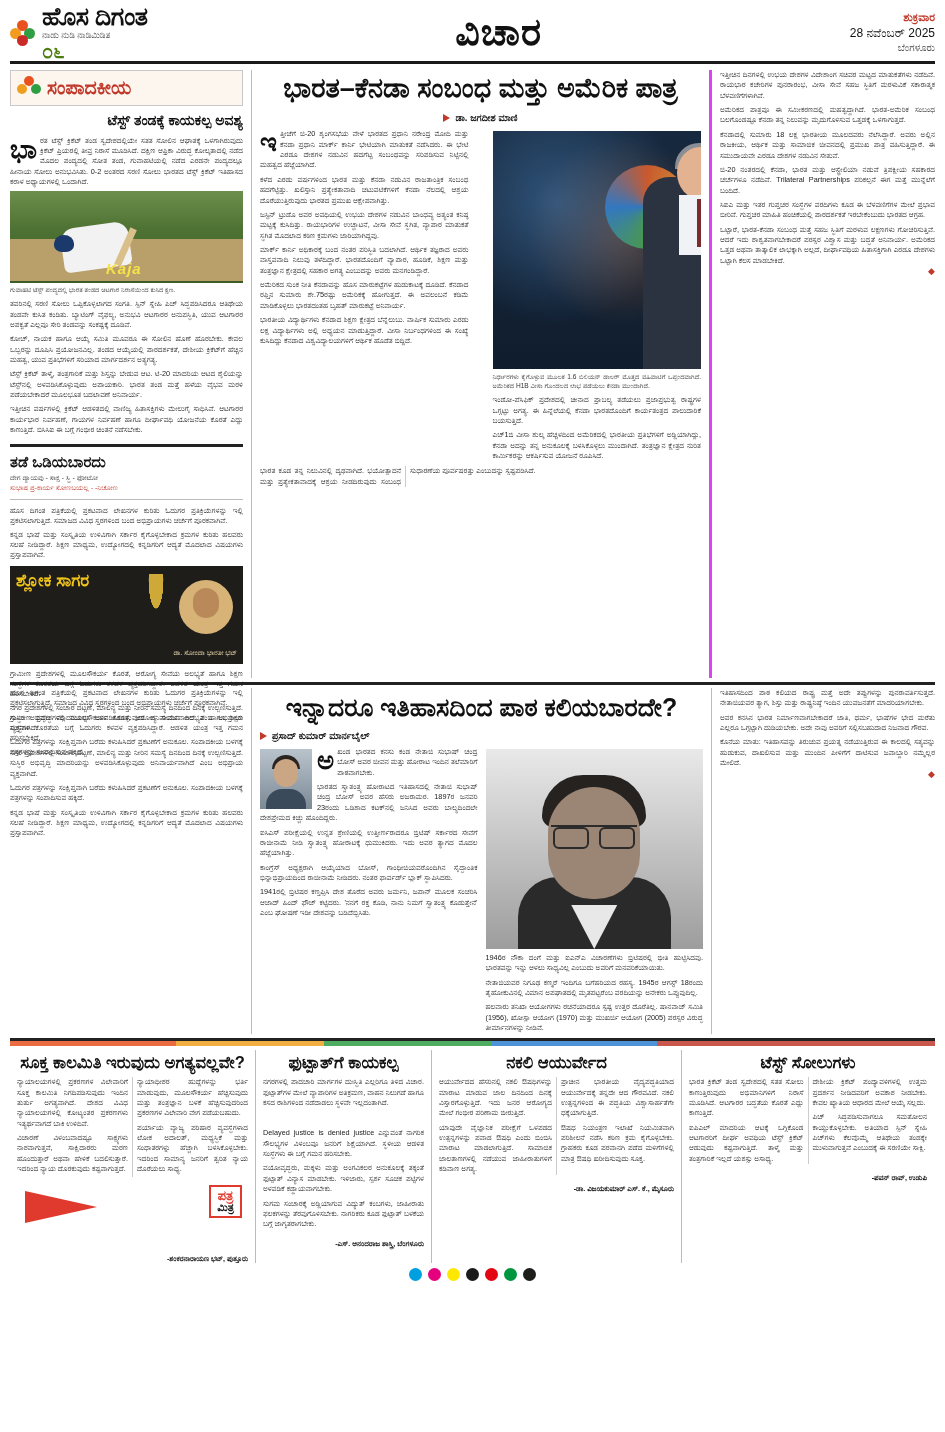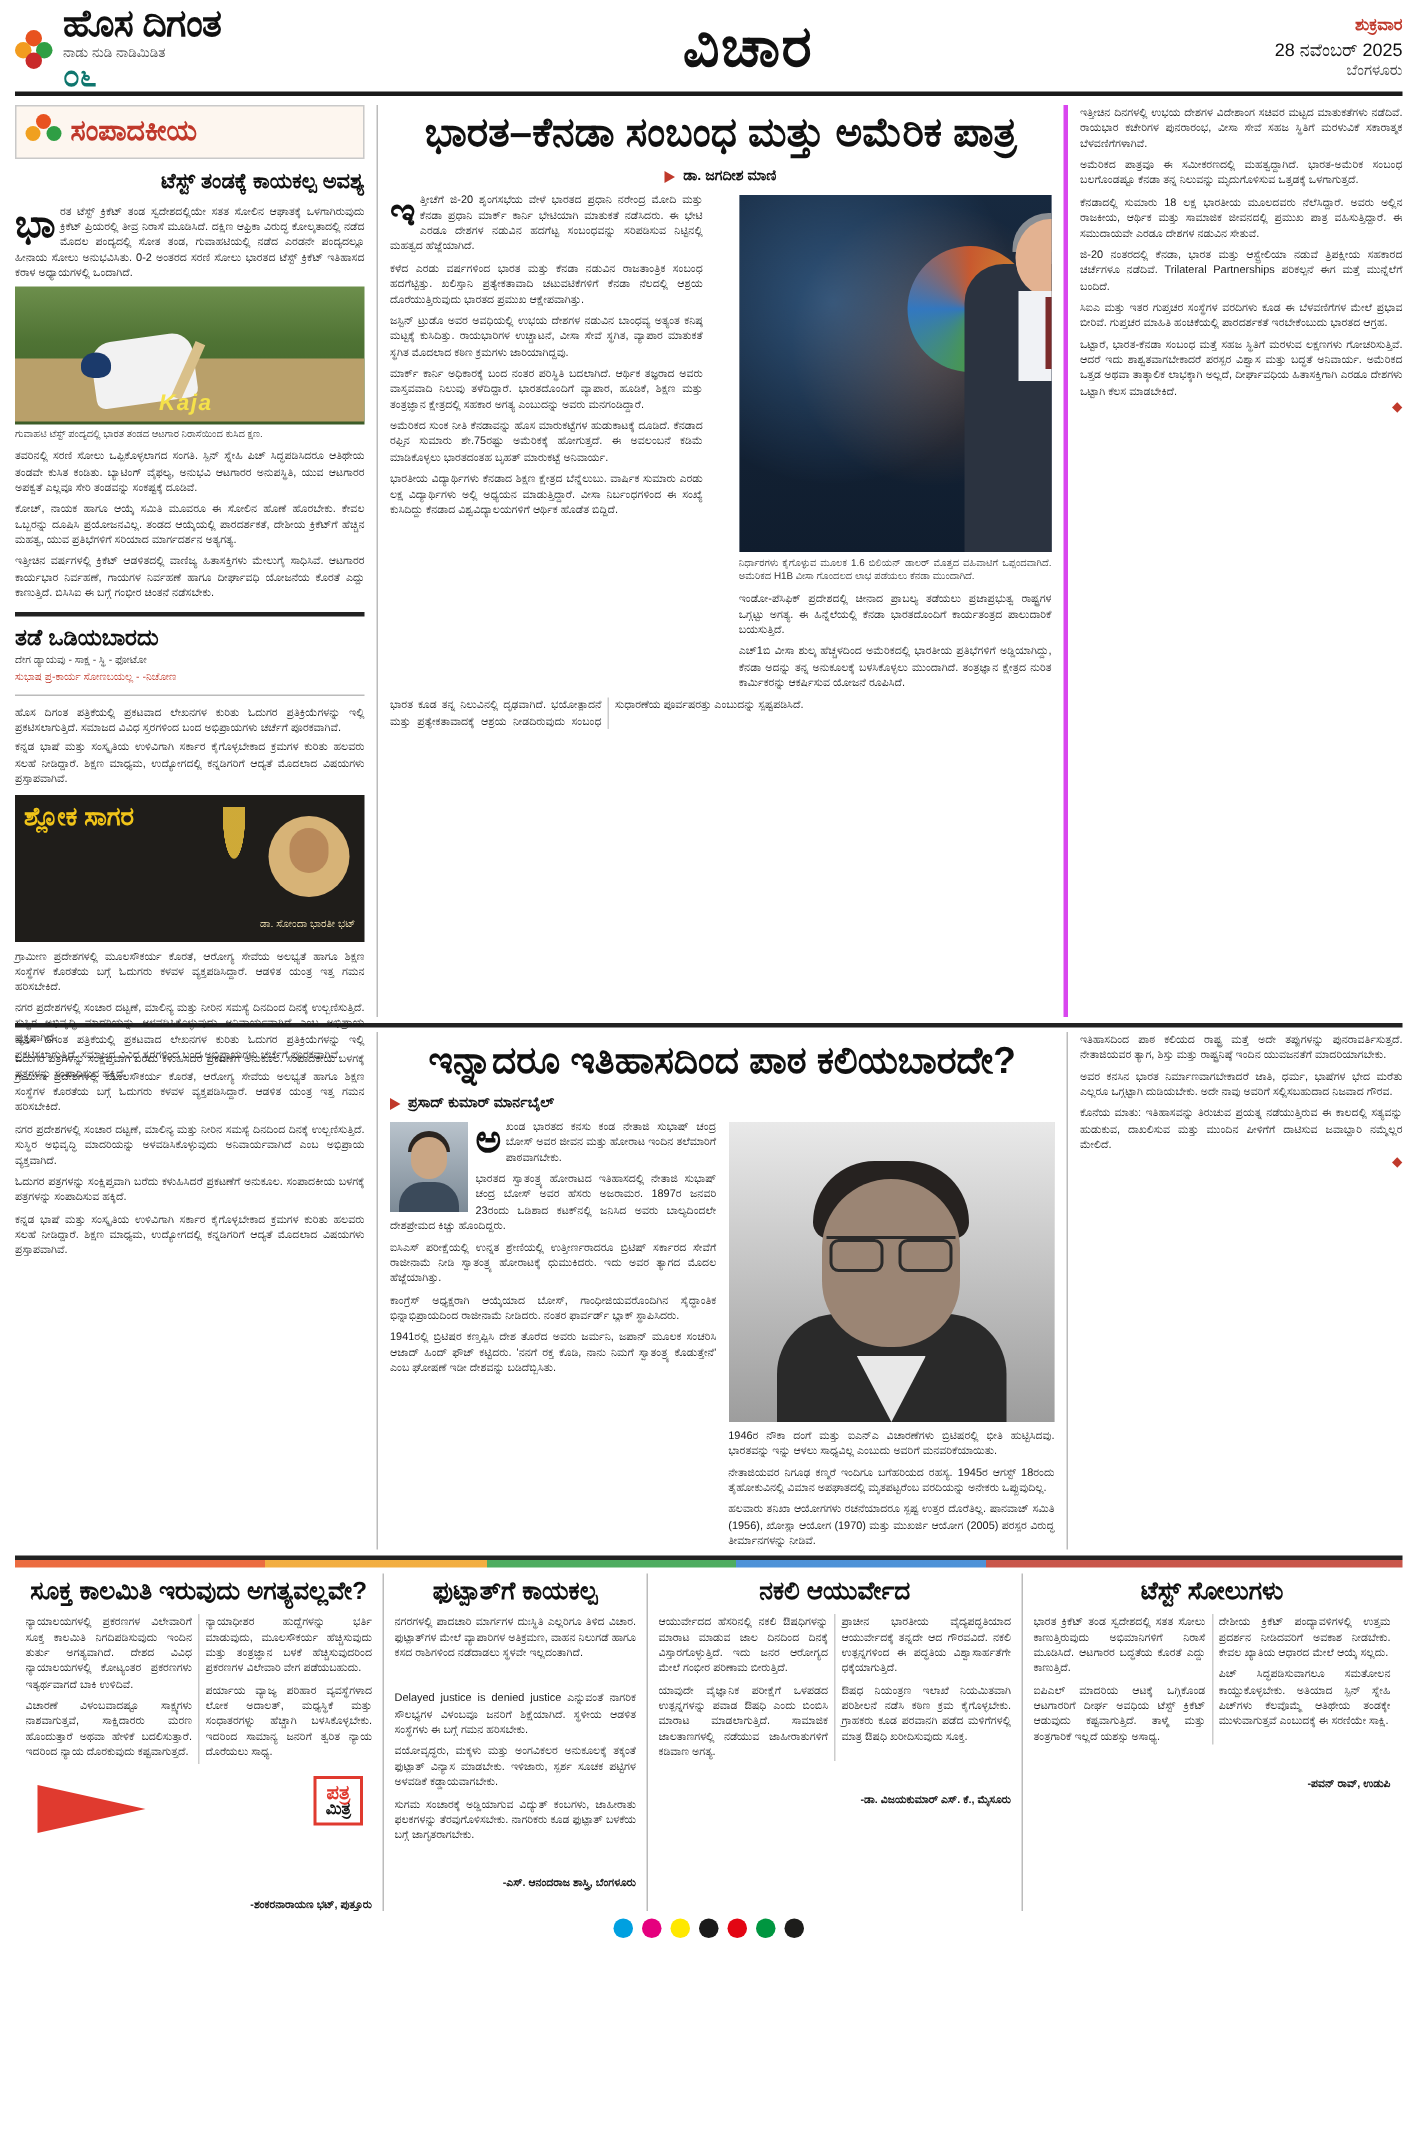--- a/index.html
+++ b/index.html
@@ -29,21 +29,21 @@
   .lf1{ background:#e8521f; left:7px; top:0; }
   .lf2{ background:#f29c1f; left:0; top:8px; }
   .lf3{ background:#2f9e44; left:14px; top:8px; }
   .lf4{ background:#c92a2a; left:7px; top:15px; }
   .logo-text { line-height:1; }
   .logo-main {
     font-size: 25px; font-weight:bold; color:#111; letter-spacing:-0.5px;
     font-family:"Liberation Sans", sans-serif;
   }
   .logo-sub { font-size:9px; color:#444; margin-top:2px; }
-  .logo-edition { font-size:20px; font-weight:bold; color:#0f766e; margin-top:1px;}
+  .logo-edition { font-size:20px; font-weight:bold; color:#4d7c0f; margin-top:1px;}
   .page-title-main {
     font-size: 38px; font-weight: bold; letter-spacing: 1px;
     color:#111; flex:1; text-align:center;
   }
   .date-box { text-align:right; line-height:1.35; }
   .date-day { color:#c0392b; font-weight:bold; font-size:11px; }
   .date-full { font-size:12px; color:#111; }
   .date-place { font-size:10px; color:#444; }
 
   
@@ -142,21 +142,21 @@
   .ad-box .circ .hd{position:absolute;left:14px;top:8px;width:26px;height:30px;border-radius:13px;background:#b9895a;}
   .ad-box .nmr{position:absolute;right:6px;bottom:6px;font-size:7px;color:#f7e7b8;text-align:right;line-height:1.3;}
 
   
   .bottom-area{ margin-top:4px; }
   .bottom-grid{ display:flex; }
   .bcol{ padding:0 7px; border-right:1px solid #bbb; }
   .bcol:last-child{ border-right:none; }
   .bw1{width:246px;} .bw2{width:176px;} .bw3{width:250px;} .bw4{width:252px;}
   .bhead{ font-size:16.5px; font-weight:bold; text-align:center; margin:3px 0 5px; line-height:1.2;}
-  .sign{ font-size:7.2px; font-weight:bold; text-align:right; margin-top:21px;}
+  .sign{ font-size:7.2px; font-weight:bold; text-align:right; margin-top:9px;}
 
   .paper-plane{position:relative;height:64px;margin:4px 0;}
   .paper-plane .pl{position:absolute;left:8px;top:10px;width:0;height:0;border-left:72px solid #e03a2f;border-top:16px solid transparent;border-bottom:16px solid transparent;}
   .paper-plane .box{position:absolute;right:6px;top:4px;border:2px solid #e03a2f;padding:2px 6px;text-align:center;line-height:1.05;}
   .paper-plane .box .t1{font-size:13px;font-weight:bold;color:#e03a2f;}
   .paper-plane .box .t2{font-size:11px;font-weight:bold;color:#111;}
 
   .cmyk{ display:flex; gap:0; justify-content:center; margin-top:5px; }
   .cmyk i{ display:block; width:13px; height:13px; border-radius:50%; margin:0 3px; }
 
@@ -210,20 +210,21 @@
         <div class="pitch"></div>
         <div class="player"></div>
         <div class="helmet"></div>
         <div class="bat"></div>
         <div class="brand">Kaja</div>
       </div>
       <div class="cap">ಗುವಾಹಟಿ ಟೆಸ್ಟ್ ಪಂದ್ಯದಲ್ಲಿ ಭಾರತ ತಂಡದ ಆಟಗಾರ ನಿರಾಸೆಯಿಂದ ಕುಸಿದ ಕ್ಷಣ.</div>
 
       <div class="body-text" style="margin-top:4px">ತವರಿನಲ್ಲಿ ಸರಣಿ ಸೋಲು ಒಪ್ಪಿಕೊಳ್ಳಲಾಗದ ಸಂಗತಿ. ಸ್ಪಿನ್ ಸ್ನೇಹಿ ಪಿಚ್ ಸಿದ್ಧಪಡಿಸಿದರೂ ಆತಿಥೇಯ ತಂಡವೇ ಕುಸಿತ ಕಂಡಿತು. ಬ್ಯಾಟಿಂಗ್ ವೈಫಲ್ಯ, ಅನುಭವಿ ಆಟಗಾರರ ಅನುಪಸ್ಥಿತಿ, ಯುವ ಆಟಗಾರರ ಅಪಕ್ವತೆ ಎಲ್ಲವೂ ಸೇರಿ ತಂಡವನ್ನು ಸಂಕಷ್ಟಕ್ಕೆ ದೂಡಿವೆ.</div>
       <div class="body-text" style="margin-top:4px">ಕೋಚ್, ನಾಯಕ ಹಾಗೂ ಆಯ್ಕೆ ಸಮಿತಿ ಮೂವರೂ ಈ ಸೋಲಿನ ಹೊಣೆ ಹೊರಬೇಕು. ಕೇವಲ ಒಬ್ಬರನ್ನು ದೂಷಿಸಿ ಪ್ರಯೋಜನವಿಲ್ಲ. ತಂಡದ ಆಯ್ಕೆಯಲ್ಲಿ ಪಾರದರ್ಶಕತೆ, ದೇಶೀಯ ಕ್ರಿಕೆಟ್‌ಗೆ ಹೆಚ್ಚಿನ ಮಹತ್ವ, ಯುವ ಪ್ರತಿಭೆಗಳಿಗೆ ಸರಿಯಾದ ಮಾರ್ಗದರ್ಶನ ಅತ್ಯಗತ್ಯ.</div>
+      <div class="body-text" style="margin-top:4px">ಟೆಸ್ಟ್ ಕ್ರಿಕೆಟ್ ತಾಳ್ಮೆ, ತಂತ್ರಗಾರಿಕೆ ಮತ್ತು ಶಿಸ್ತನ್ನು ಬೇಡುವ ಆಟ. ಟಿ-20 ಮಾದರಿಯ ಆಟದ ಶೈಲಿಯನ್ನು ಟೆಸ್ಟ್‌ನಲ್ಲಿ ಅಳವಡಿಸಿಕೊಳ್ಳುವುದು ಅಪಾಯಕಾರಿ. ಭಾರತ ತಂಡ ಮತ್ತೆ ಹಳೆಯ ವೈಭವ ಮರಳಿ ಪಡೆಯಬೇಕಾದರೆ ಮೂಲಭೂತ ಬದಲಾವಣೆ ಅನಿವಾರ್ಯ.</div>
       <div class="body-text" style="margin-top:4px">ಇತ್ತೀಚಿನ ವರ್ಷಗಳಲ್ಲಿ ಕ್ರಿಕೆಟ್ ಆಡಳಿತದಲ್ಲಿ ವಾಣಿಜ್ಯ ಹಿತಾಸಕ್ತಿಗಳು ಮೇಲುಗೈ ಸಾಧಿಸಿವೆ. ಆಟಗಾರರ ಕಾರ್ಯಭಾರ ನಿರ್ವಹಣೆ, ಗಾಯಗಳ ನಿರ್ವಹಣೆ ಹಾಗೂ ದೀರ್ಘಾವಧಿ ಯೋಜನೆಯ ಕೊರತೆ ಎದ್ದು ಕಾಣುತ್ತಿದೆ. ಬಿಸಿಸಿಐ ಈ ಬಗ್ಗೆ ಗಂಭೀರ ಚಿಂತನೆ ನಡೆಸಬೇಕು.</div>
 
       <div class="rule-thick"></div>
 
       <div class="sec-title-sm">ತಡೆ ಒಡಿಯಬಾರದು</div>
       <div class="sec-sub">ದೇಗ ಡ್ಯಾಯವು - ಸಾಕ್ಷ - ಸ್ಥಿ - ಫೋಟೋ</div>
       <div class="sec-sub k" style="color:#c0392b">ಸುಭಾಷ ಪ್ರ-ಕಾರ್ಯ ಸೋಣಬಯಲ್ಲ - -ನಿಚೋಣ</div>
       <div class="rule-h"></div>
       <div class="body-text">ಹೊಸ ದಿಗಂತ ಪತ್ರಿಕೆಯಲ್ಲಿ ಪ್ರಕಟವಾದ ಲೇಖನಗಳ ಕುರಿತು ಓದುಗರ ಪ್ರತಿಕ್ರಿಯೆಗಳನ್ನು ಇಲ್ಲಿ ಪ್ರಕಟಿಸಲಾಗುತ್ತಿದೆ. ಸಮಾಜದ ವಿವಿಧ ಸ್ತರಗಳಿಂದ ಬಂದ ಅಭಿಪ್ರಾಯಗಳು ಚರ್ಚೆಗೆ ಪೂರಕವಾಗಿವೆ.</div>
       <div class="body-text" style="margin-top:3px">ಕನ್ನಡ ಭಾಷೆ ಮತ್ತು ಸಂಸ್ಕೃತಿಯ ಉಳಿವಿಗಾಗಿ ಸರ್ಕಾರ ಕೈಗೊಳ್ಳಬೇಕಾದ ಕ್ರಮಗಳ ಕುರಿತು ಹಲವರು ಸಲಹೆ ನೀಡಿದ್ದಾರೆ. ಶಿಕ್ಷಣ ಮಾಧ್ಯಮ, ಉದ್ಯೋಗದಲ್ಲಿ ಕನ್ನಡಿಗರಿಗೆ ಆದ್ಯತೆ ಮೊದಲಾದ ವಿಷಯಗಳು ಪ್ರಸ್ತಾಪವಾಗಿವೆ.</div>

